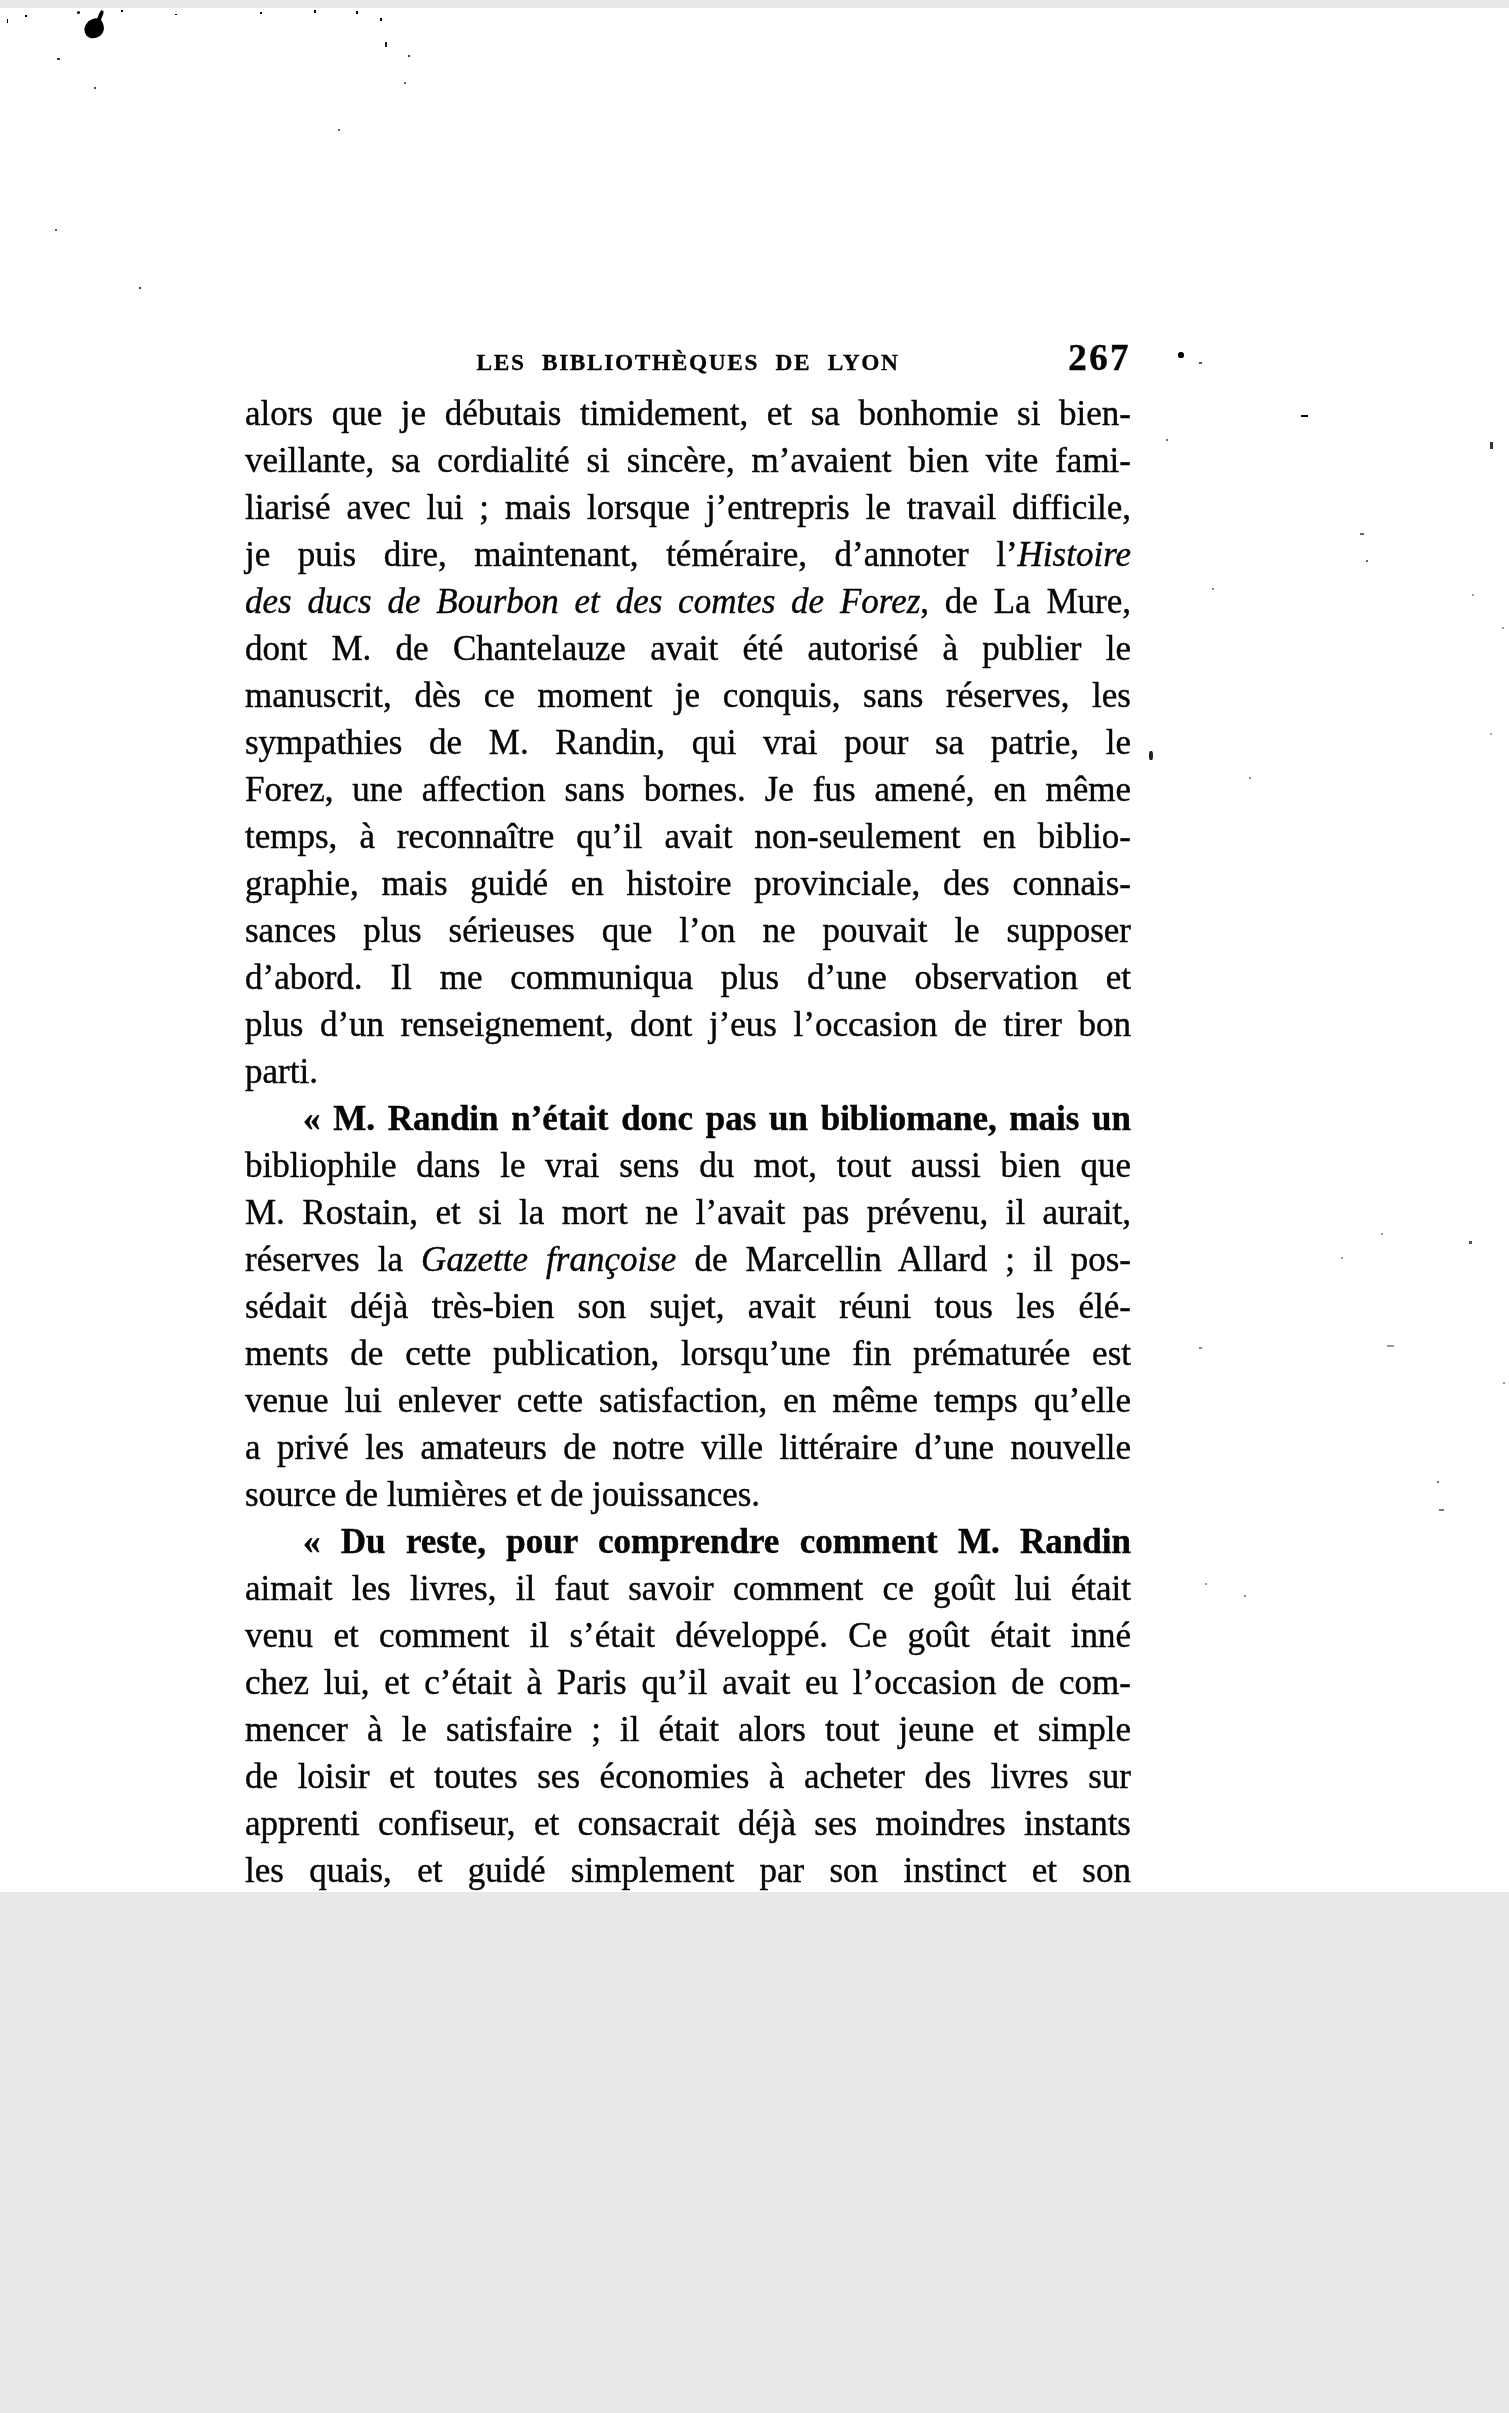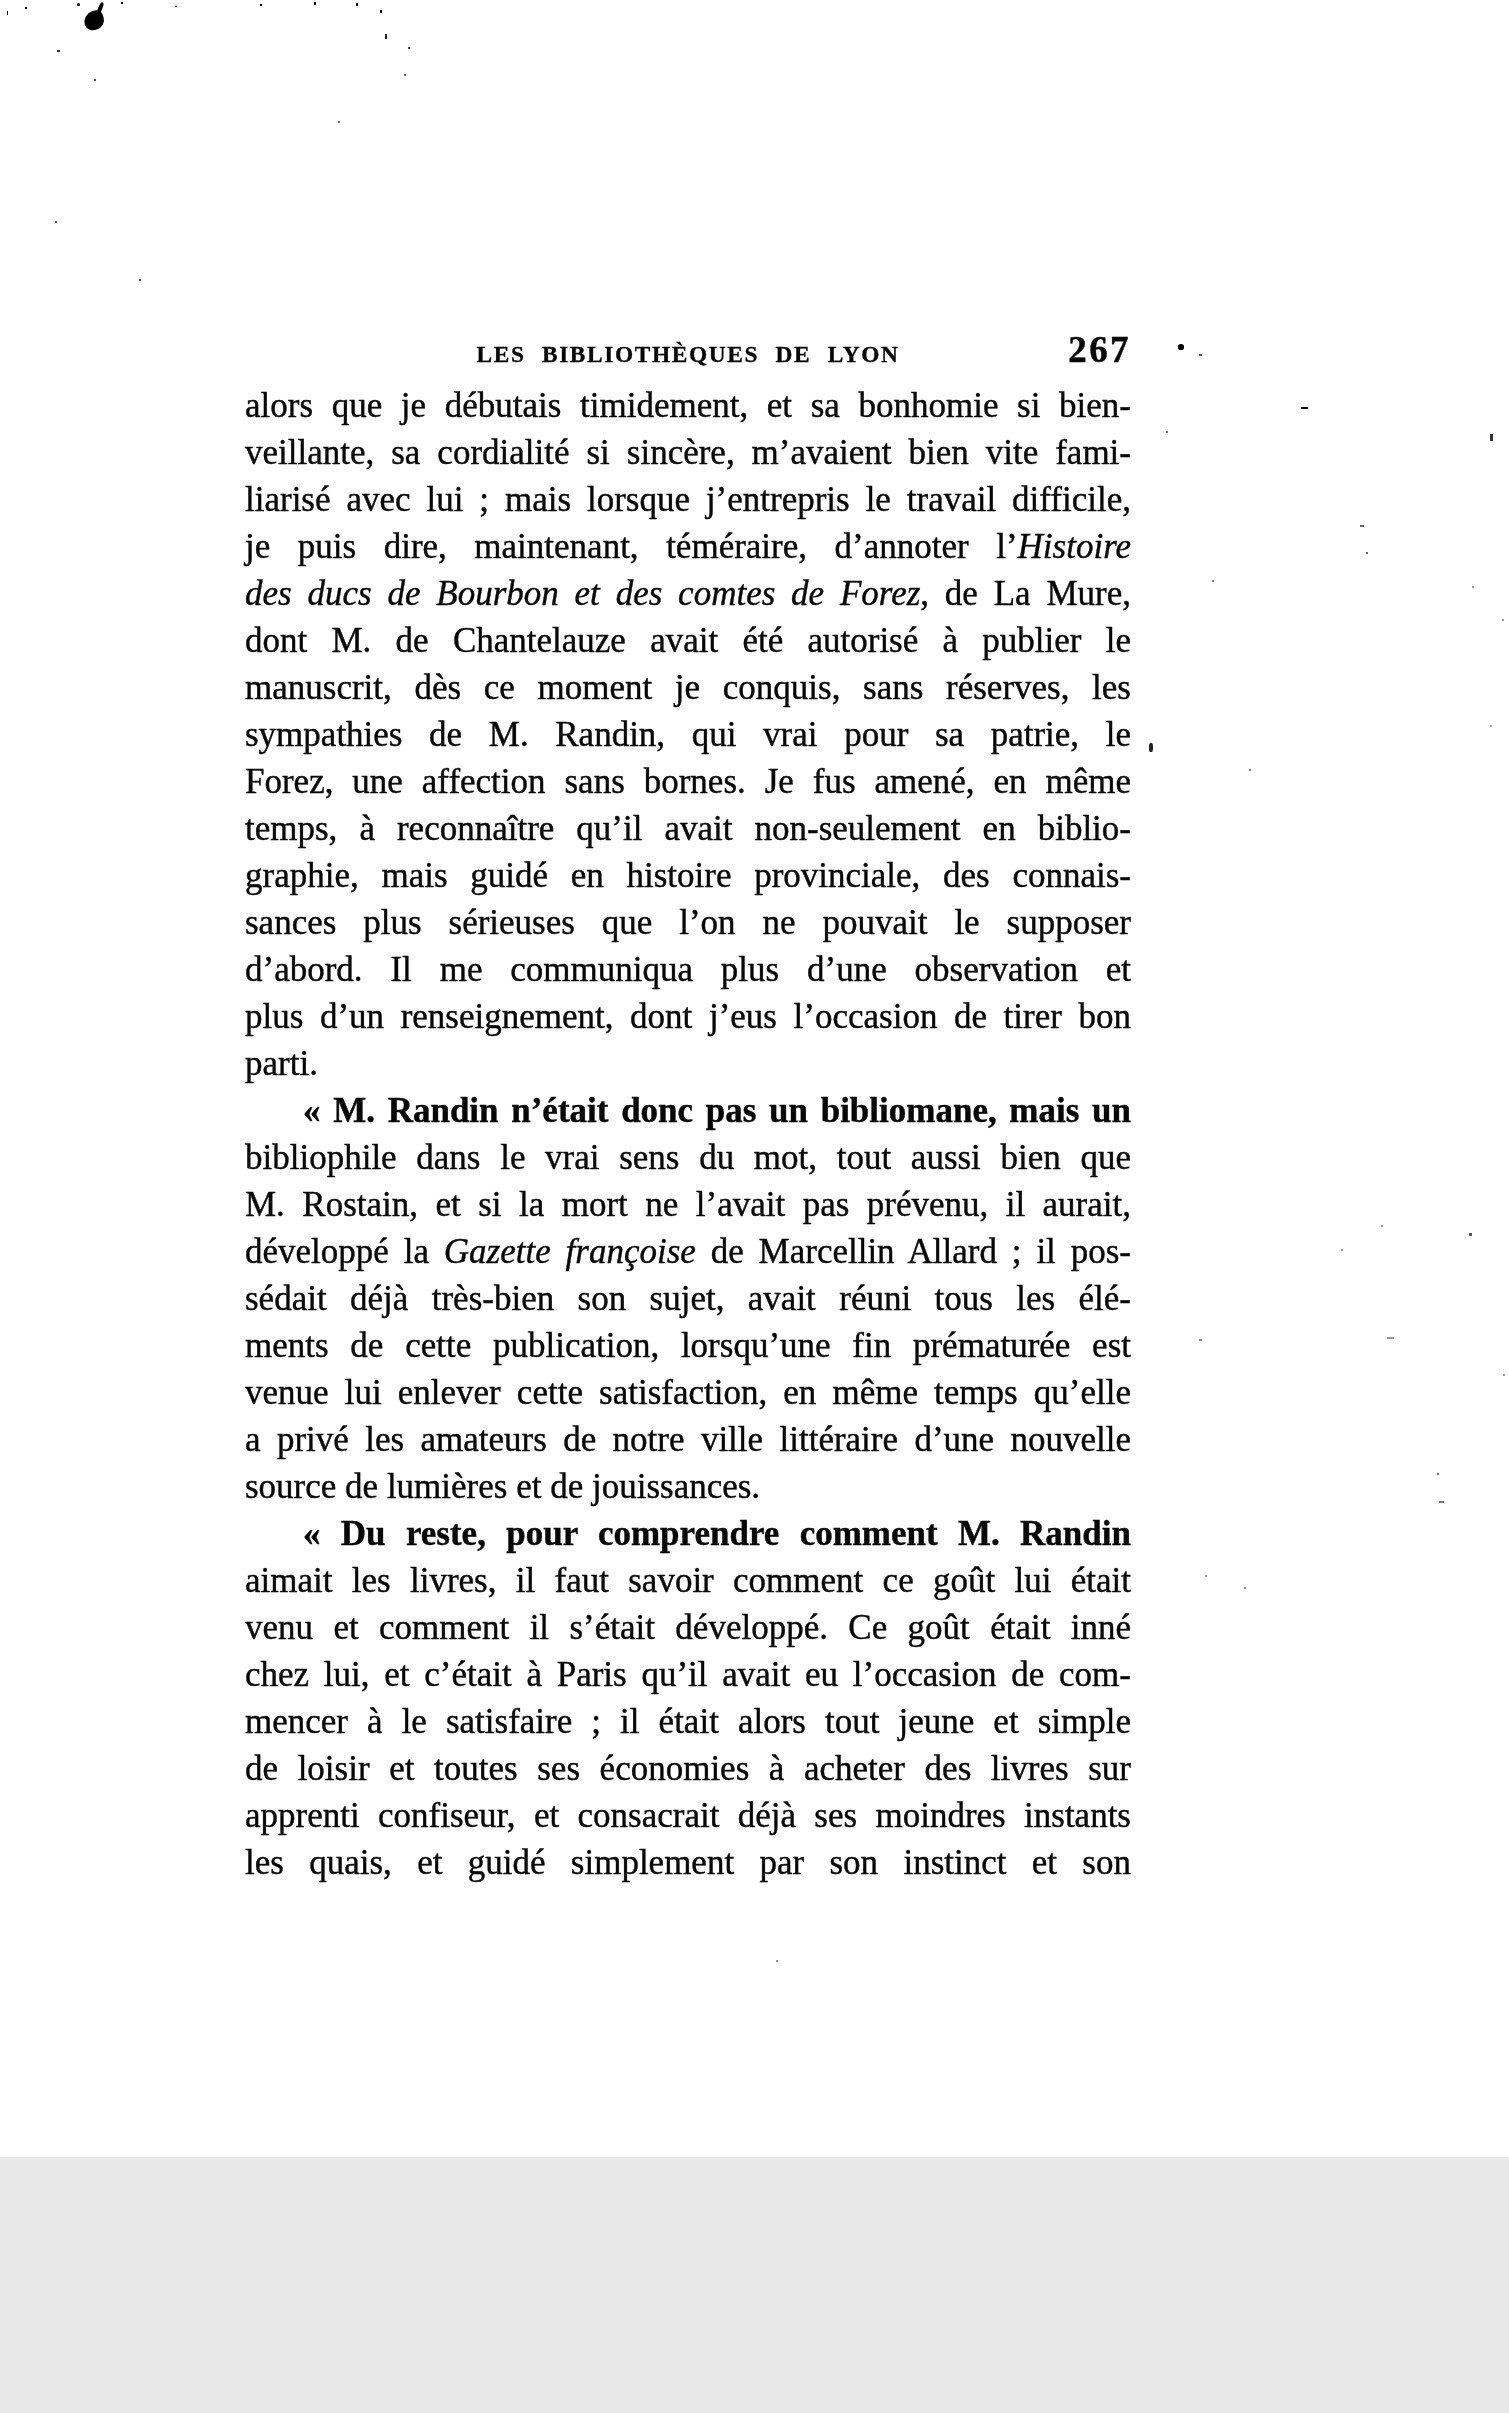--- a/index.html
+++ b/index.html
@@ -1,22 +1,23 @@
 <!DOCTYPE html>
 <html style="font-size:13px"><head>
 <meta charset="utf-8">
 <style>
   html,body{margin:0;padding:0;background:#e8e8e8;}
   .page{
     position:relative;
-    width:1509px;height:2157px;
+    width:1509px;height:1884px;
     background:#ffffff;
     font-family:"Liberation Serif","DejaVu Serif",serif;
     color:#070707;
     overflow:hidden;
+    margin-top:8px;
   }
   .running-header{
     position:absolute;
     left:245px;top:341px;width:886px;
     text-align:center;
   }
   .header-title{
     font-size:23.4px;
     font-weight:700;
     letter-spacing:1.6px;
@@ -82,21 +83,21 @@
       <div class="line"><span>Forez, une affection sans bornes. Je fus amené, en même</span></div>
       <div class="line"><span>temps, à reconnaître qu’il avait non-seulement en biblio-</span></div>
       <div class="line"><span>graphie, mais guidé en histoire provinciale, des connais-</span></div>
       <div class="line"><span>sances plus sérieuses que l’on ne pouvait le supposer</span></div>
       <div class="line"><span>d’abord. Il me communiqua plus d’une observation et</span></div>
       <div class="line"><span>plus d’un renseignement, dont j’eus l’occasion de tirer bon</span></div>
       <div class="line para-end"><span>parti.</span></div>
       <div class="line indent"><span>« M. Randin n’était donc pas un bibliomane, mais un</span></div>
       <div class="line"><span>bibliophile dans le vrai sens du mot, tout aussi bien que</span></div>
       <div class="line"><span>M. Rostain, et si la mort ne l’avait pas prévenu, il aurait,</span></div>
-      <div class="line"><span>développé la </span><span class="it">Gazette françoise</span><span> de Marcellin Allard ; il pos-</span></div>
+      <div class="line"><span>réserves la </span><span class="it">Gazette françoise</span><span> de Marcellin Allard ; il pos-</span></div>
       <div class="line"><span>sédait déjà très-bien son sujet, avait réuni tous les élé-</span></div>
       <div class="line"><span>ments de cette publication, lorsqu’une fin prématurée est</span></div>
       <div class="line"><span>venue lui enlever cette satisfaction, en même temps qu’elle</span></div>
       <div class="line"><span>a privé les amateurs de notre ville littéraire d’une nouvelle</span></div>
       <div class="line para-end"><span>source de lumières et de jouissances.</span></div>
       <div class="line indent"><span>« Du reste, pour comprendre comment M. Randin</span></div>
       <div class="line"><span>aimait les livres, il faut savoir comment ce goût lui était</span></div>
       <div class="line"><span>venu et comment il s’était développé. Ce goût était inné</span></div>
       <div class="line"><span>chez lui, et c’était à Paris qu’il avait eu l’occasion de com-</span></div>
       <div class="line"><span>mencer à le satisfaire ; il était alors tout jeune et simple</span></div>

